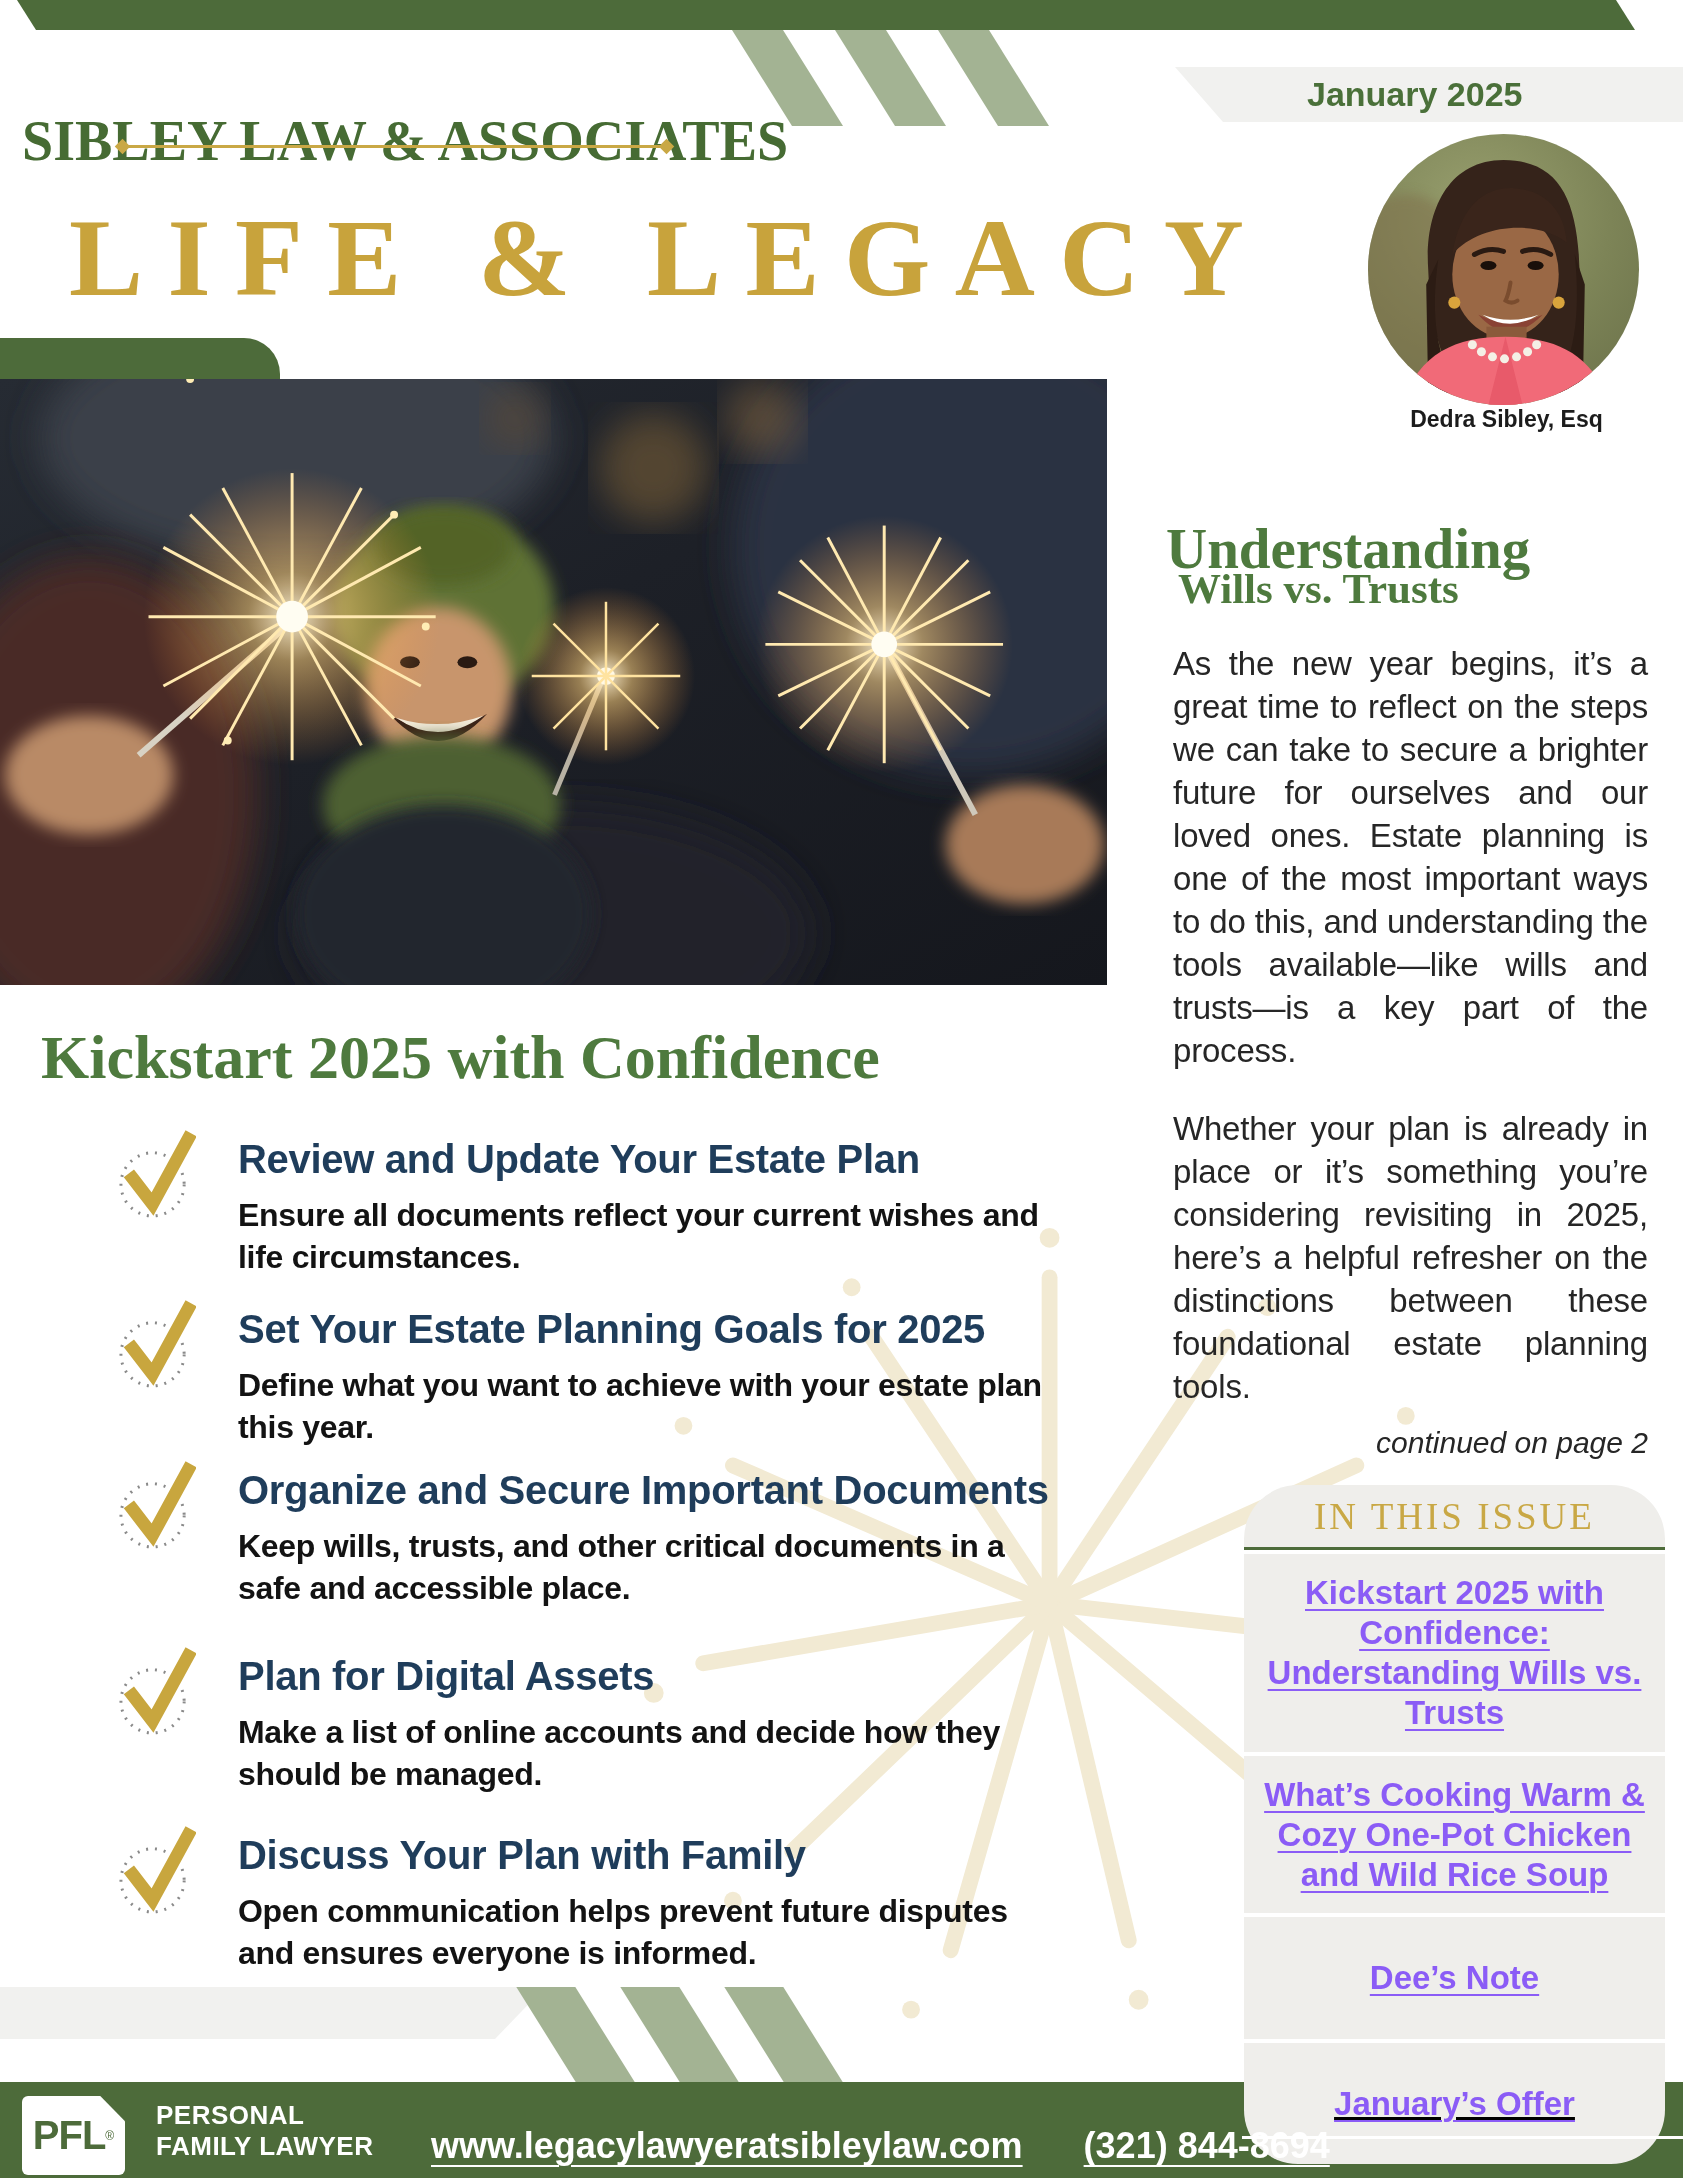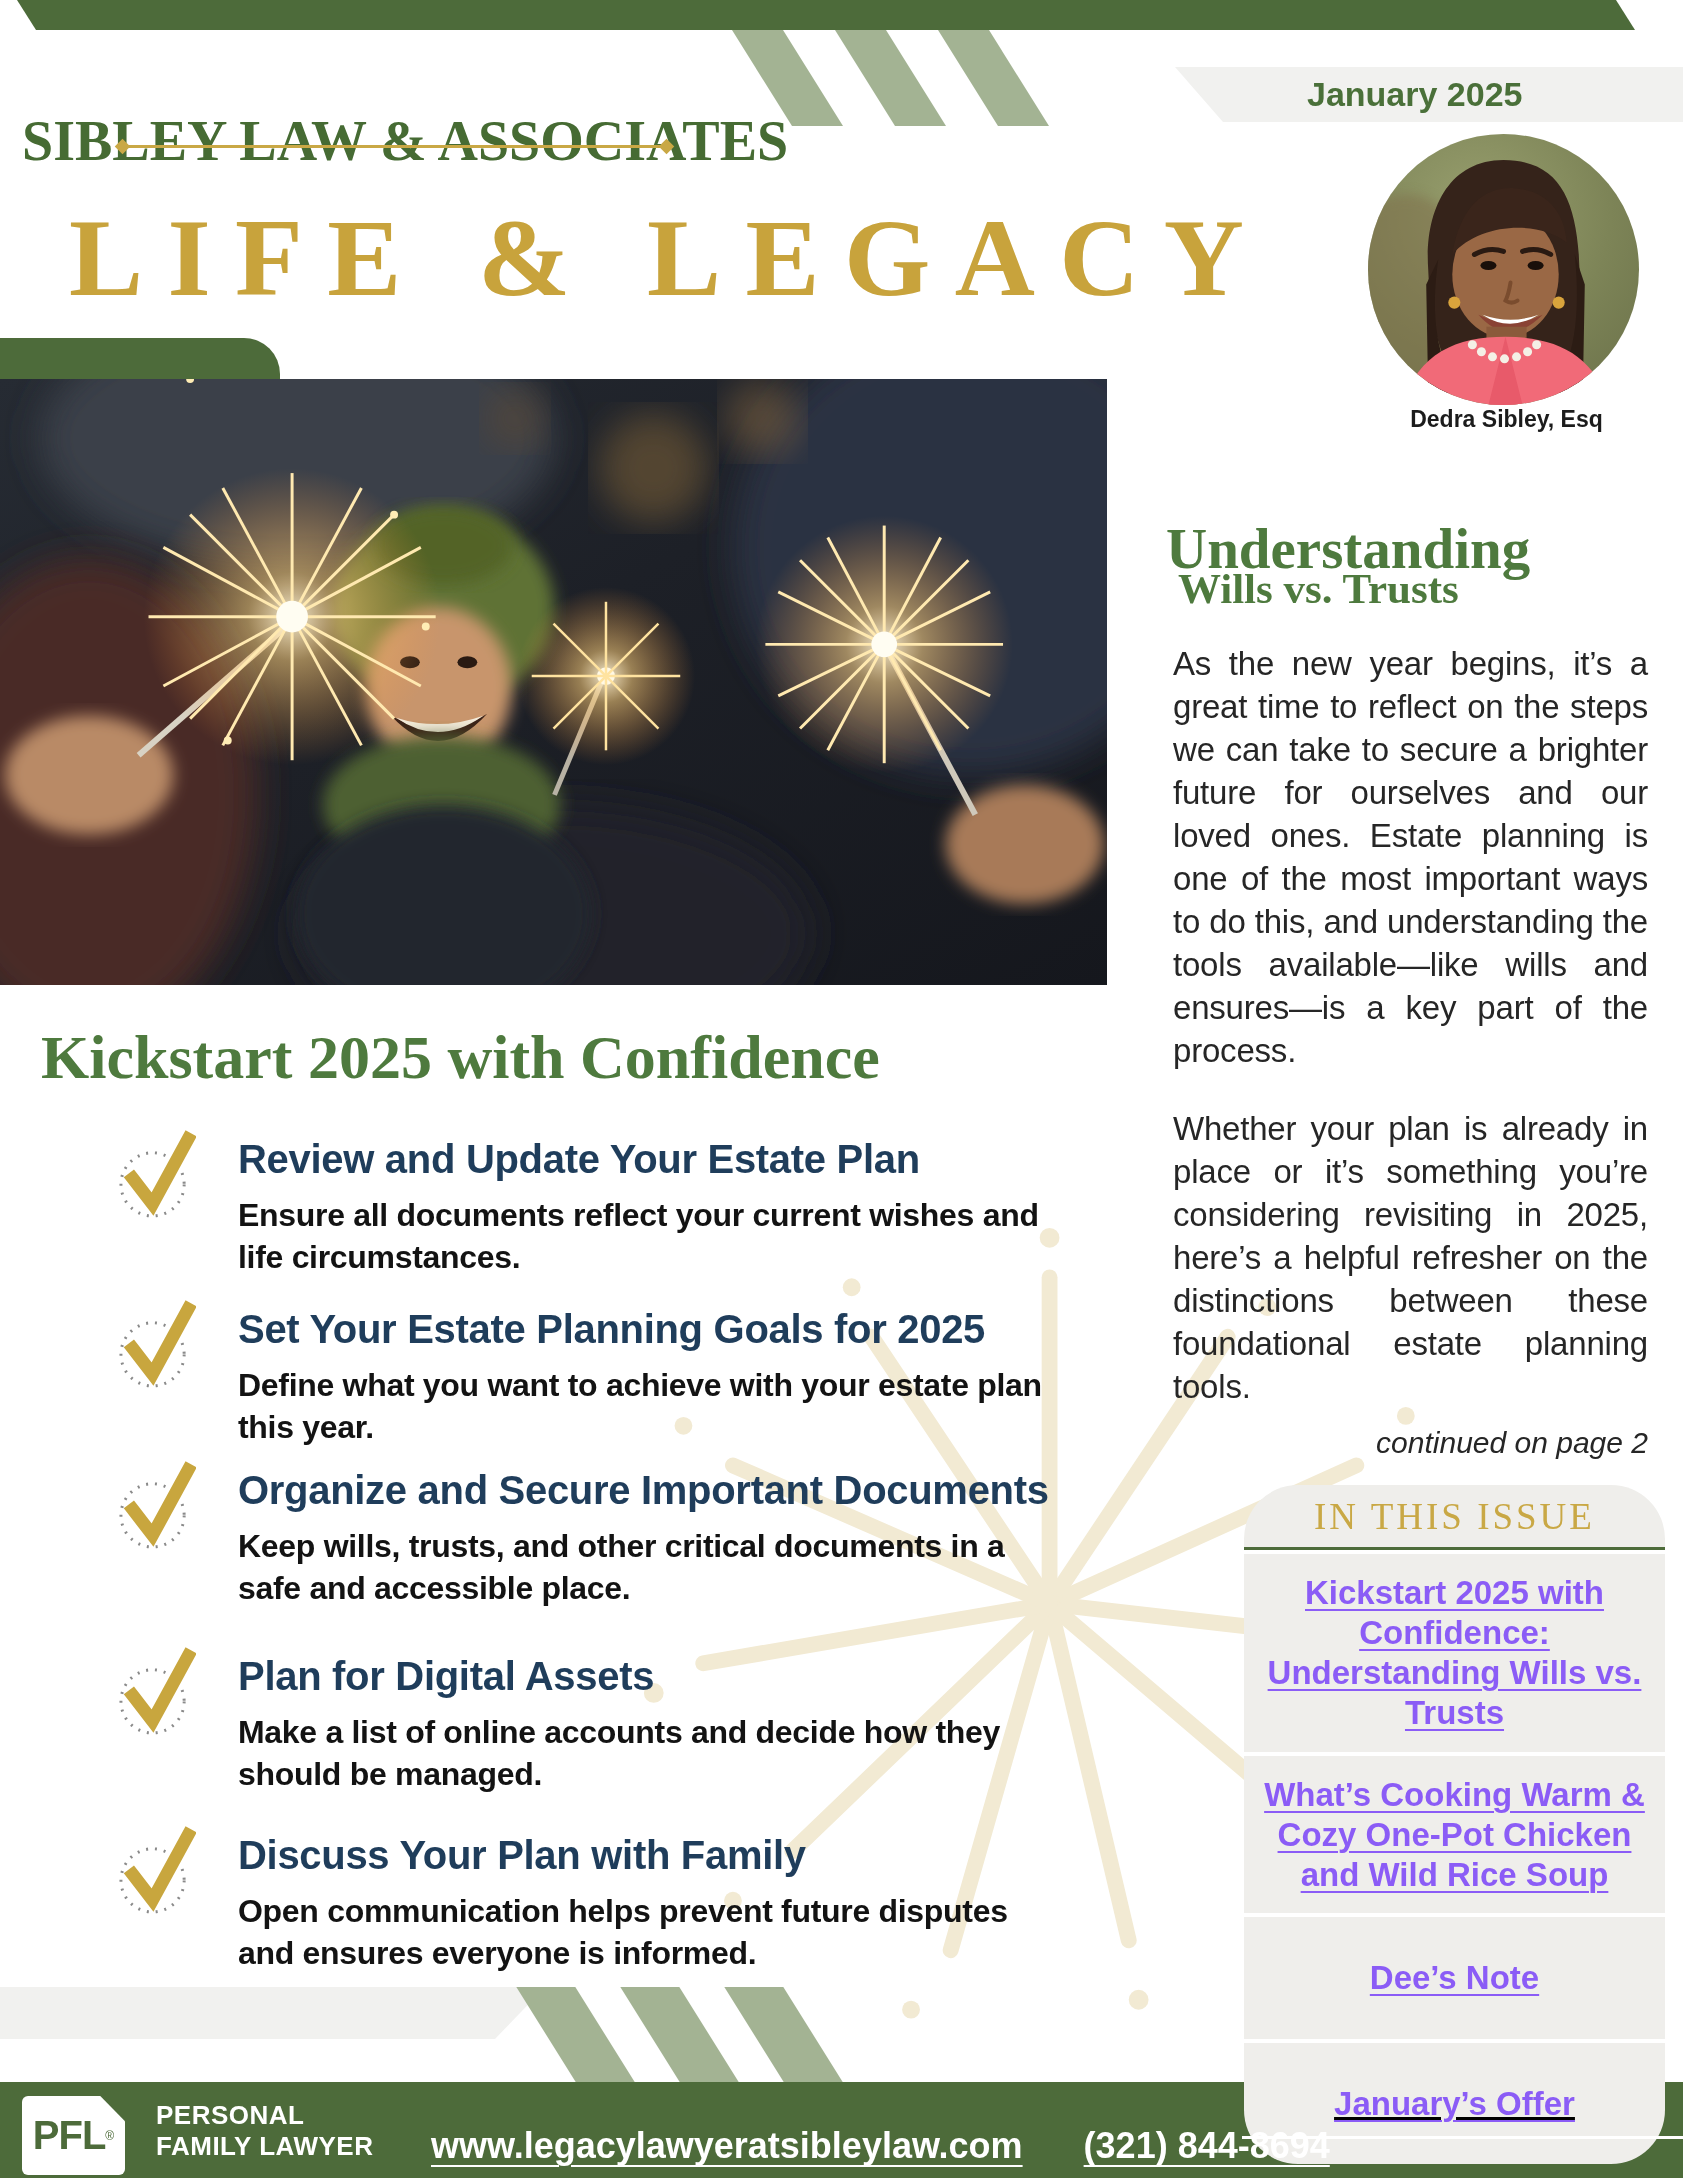--- a/index.html
+++ b/index.html
@@ -351,21 +351,21 @@
           <circle cx="36" cy="56" r="32" fill="none" stroke="#8a8a8a" stroke-width="3" stroke-dasharray="2 7"></circle>
           <path d="M16 50 L36 76 L72 10" fill="none" stroke="#c8a63e" stroke-width="13" stroke-linecap="square"></path>
         </svg>
     </span>
     <div class="chk-title">Discuss Your Plan with Family</div>
     <div class="chk-desc">Open communication helps prevent future disputes and ensures everyone is informed.</div>
   </div>
 
   <div class="abs lead-t1">Understanding</div>
   <div class="abs lead-t2">Wills vs. Trusts</div>
-  <div class="abs lead-para p1">As the new year begins, it’s a great time to reflect on the steps we can take to secure a brighter future for ourselves and our loved ones. Estate planning is one of the most important ways to do this, and understanding the tools available—like wills and ensures—is a key part of the process.</div>
+  <div class="abs lead-para p1">As the new year begins, it’s a great time to reflect on the steps we can take to secure a brighter future for ourselves and our loved ones. Estate planning is one of the most important ways to do this, and understanding the tools available—like wills and trusts—is a key part of the process.</div>
   <div class="abs lead-para p2">Whether your plan is already in place or it’s something you’re considering revisiting in 2025, here’s a helpful refresher on the distinctions between these foundational estate planning tools.</div>
   <div class="abs continued">continued on page 2</div>
 
   <div class="abs issue-box">
     <div class="issue-sec issue-head">
       <span class="issue-title">IN THIS ISSUE</span>
     </div>
     <div class="issue-sec s1">
       <span class="issue-link">Kickstart 2025 with Confidence: Understanding Wills vs. Trusts</span>
     </div>

